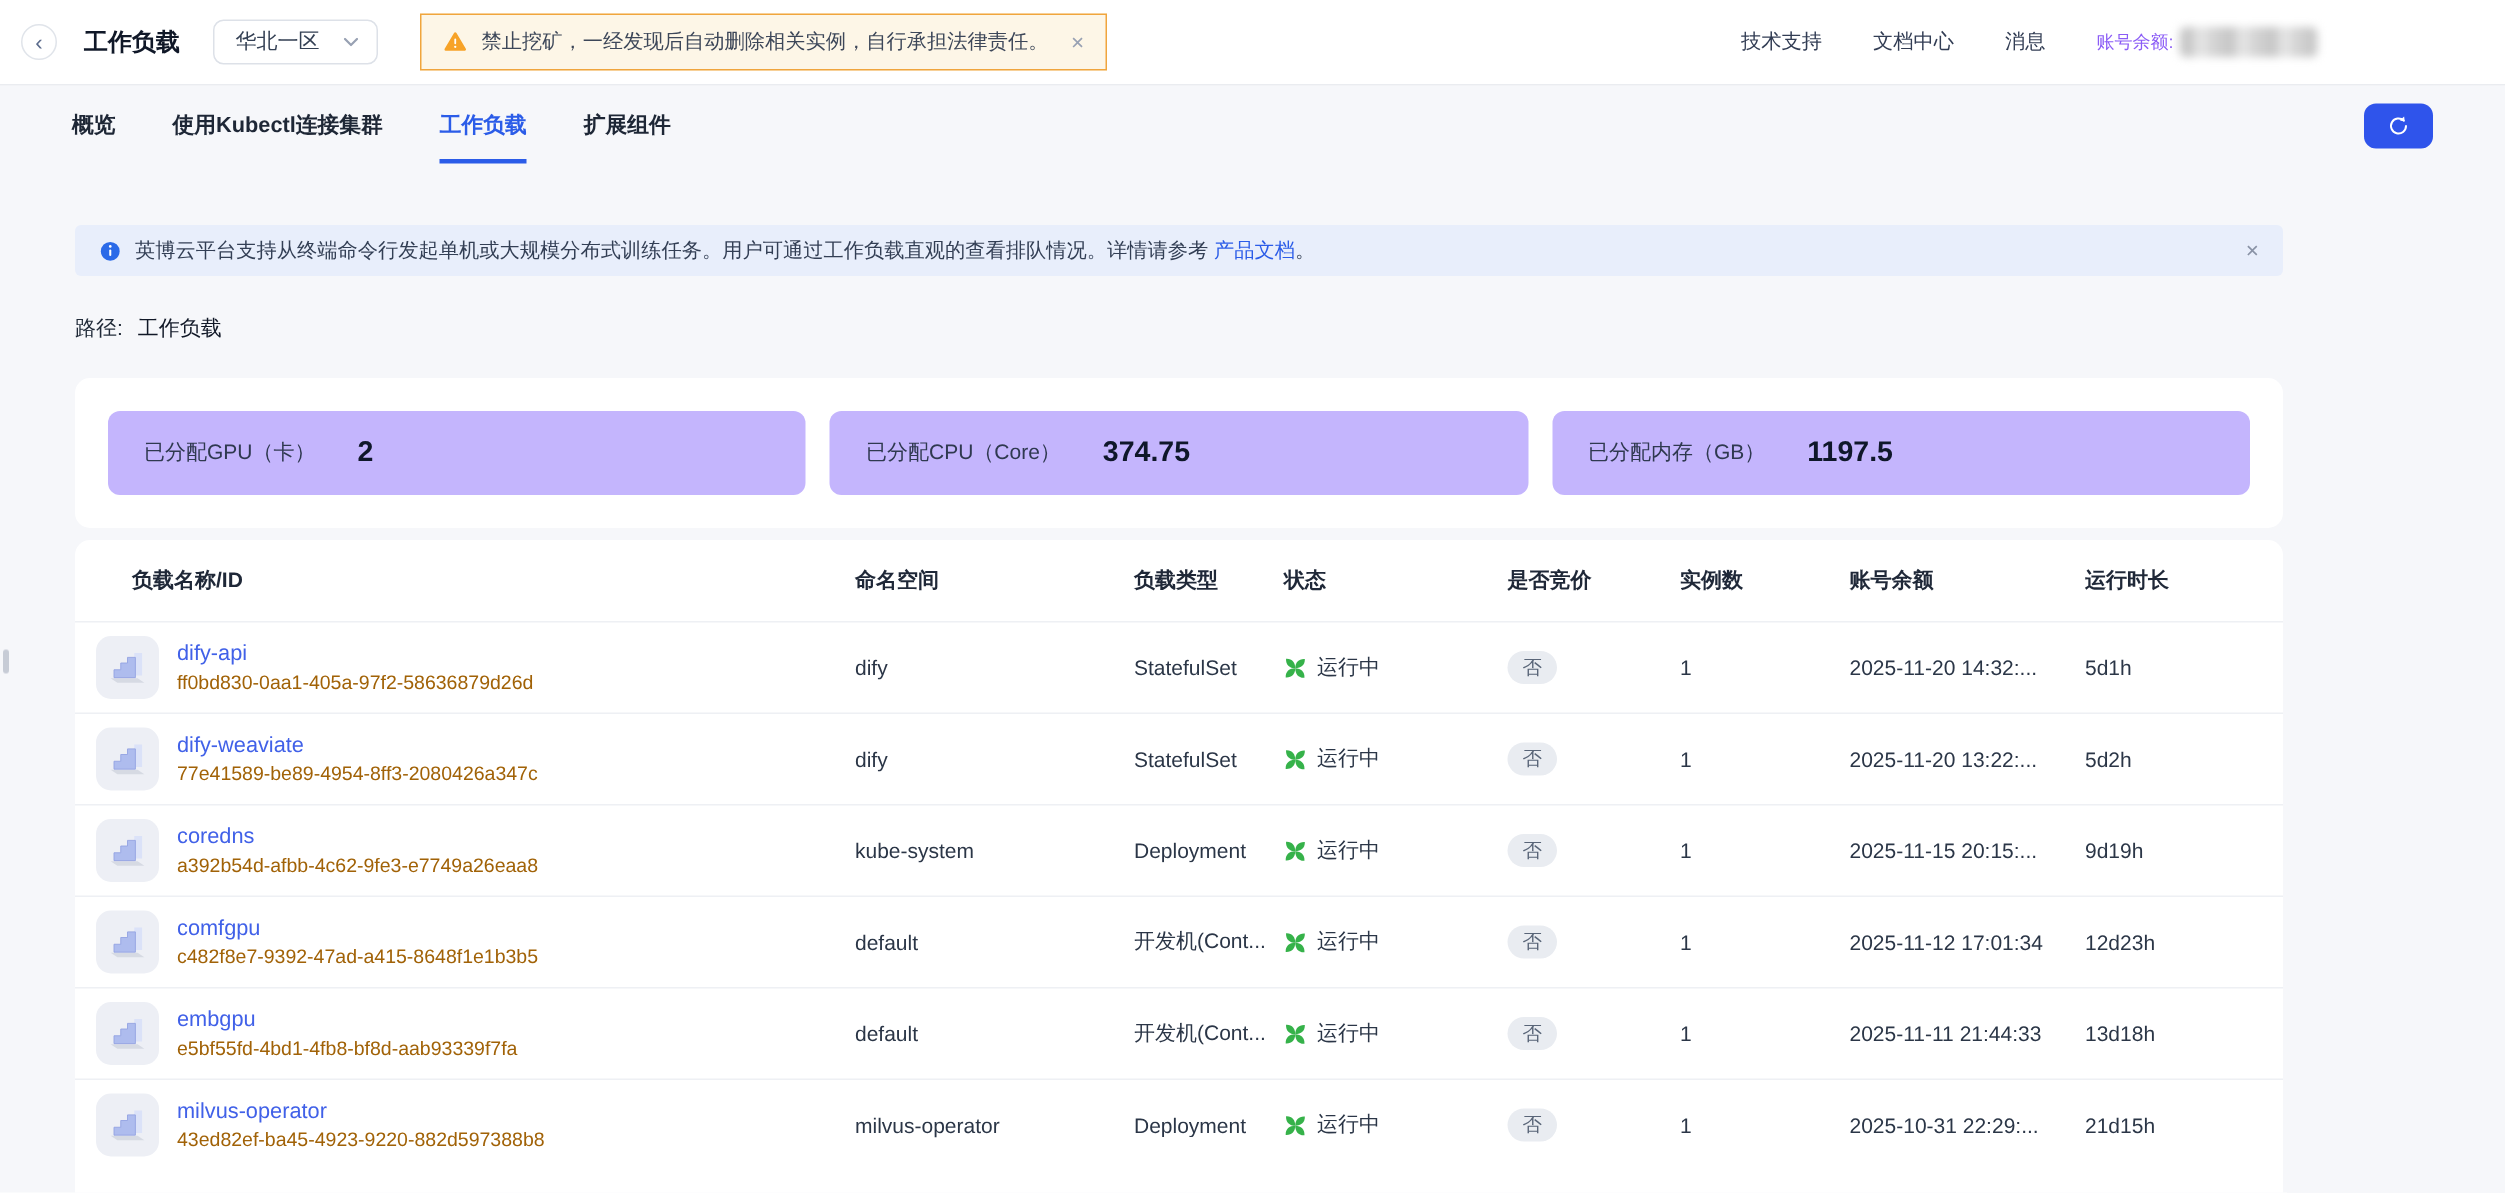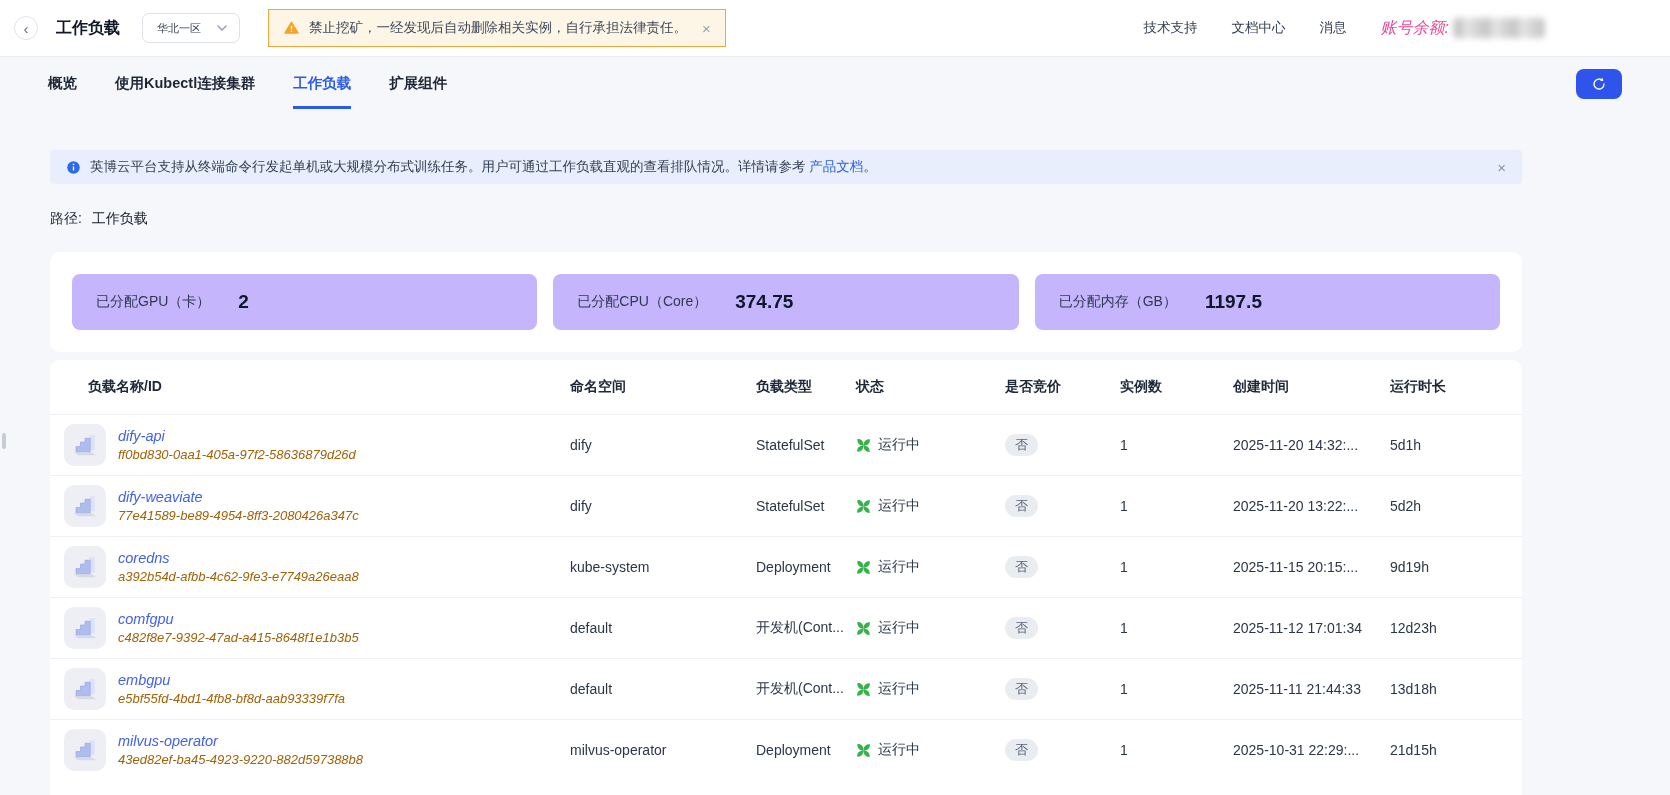--- a/index.html
+++ b/index.html
@@ -15,33 +15,33 @@
   }
   .back-btn {
     width:24px; height:24px; border-radius:50%; border:1px solid #e0e4ea;
     background:#fff; color:#5b6b8c; font-size:15px; line-height:21px;
     text-align:center; cursor:pointer; flex:none;
   }
   .page-title { font-size:16px; font-weight:700; color:#101828; margin:0 22px 0 18px; }
   .region-select {
     height:30px; min-width:94px; border:1px solid #dde1e8; border-radius:7px;
     display:flex; align-items:center; gap:16px; padding:0 12px 0 14px;
-    font-size:11px; color:#344054; background:#fff; cursor:pointer;
+    font-size:14px; color:#344054; background:#fff; cursor:pointer;
   }
   .warn-banner {
     margin-left:28px; height:38px; background:#fdf6e7; border:1px solid #f0a53d;
     border-radius:0; display:flex; align-items:center; gap:9px; padding:0 14px;
     font-size:13.5px; color:#3d4759;
   }
   .warn-close { color:#98a1b3; font-size:15px; margin-left:6px; cursor:pointer; }
   .header-spacer { flex:1; }
   .header-nav { display:flex; align-items:center; gap:34px; }
   .nav-link { font-size:13.5px; color:#323d54; cursor:pointer; white-space:nowrap; }
   .balance { display:flex; align-items:center; gap:4px; margin-left:34px; }
-  .balance-label { font-size:16px; color:#ec4899; white-space:nowrap;font-style:italic; }
+  .balance-label { font-size:12px; color:#8b5cf6; white-space:nowrap; }
   .blur-chip {
     width:92px; height:20px; border-radius:4px;
     background:repeating-linear-gradient(90deg,#c9c9c9 0 10px,#e2e2e2 10px 20px,#d3d3d3 20px 28px);
     filter:blur(3px);
   }
   
   .tabs-row { display:flex; align-items:center; padding:0 48px; height:53px; }
   .tab {
     margin-right:38px; font-size:14.5px; font-weight:700; color:#1e2736;
     padding:16px 0 13px; border-bottom:3px solid transparent; cursor:pointer;
@@ -77,21 +77,21 @@
     margin-top:8px; background:#fff; border-radius:10px 10px 0 0;
     height:471px; overflow:hidden;
   }
   .tgrid {
     display:grid; align-items:center; padding-left:14px;
     grid-template-columns:506px 186px 100px 149px 115px 113px 157px 1fr;
   }
   .thead { height:54px; font-weight:700; font-size:14px; color:#1f2838; }
   .thead .th:first-child { padding-left:24px; }
   .trow { height:61px; border-top:1px solid #eef0f4; font-size:14px; color:#2b3647; }
-  .name-cell { display:flex; align-items:center; gap:12px;font-style:italic; }
+  .name-cell { display:flex; align-items:center; gap:12px; }
   .icon-tile {
     width:42px; height:42px; border-radius:10px; background:#edeff5;
     display:flex; align-items:center; justify-content:center; flex:none;
   }
   .name-link { color:#4161e8; font-size:14.5px; text-decoration:none; cursor:pointer; display:block; margin-bottom:3px; }
   .row-id { font-size:13px; color:#a16207; }
   .status-cell { display:flex; align-items:center; gap:7px; }
   .spot-badge {
     display:inline-block; padding:2px 10px; background:#e9ecf1; border-radius:11px;
     font-size:13px; color:#596578;
@@ -183,21 +183,21 @@
     </section>
 
   <section class="table-panel">
     <div class="tgrid thead" id="table-head">
         <div class="th">负载名称/ID</div>
         <div class="th">命名空间</div>
         <div class="th">负载类型</div>
         <div class="th">状态</div>
         <div class="th">是否竞价</div>
         <div class="th">实例数</div>
-        <div class="th">创建时间</div>
+        <div class="th">账号余额</div>
         <div class="th">运行时长</div>
       </div>
     <div id="table-body">
         <div class="tgrid trow">
           <div class="name-cell">
             <div class="icon-tile">
               <svg width="30" height="30" viewBox="0 0 40 40">
     <polygon points="5,29.5 11,33.5 35,33.5 29,29.5" fill="#d6dae3"></polygon>
     <polygon points="14,27 14,18 20,18 20,12 26,12 26,7 33,7 33,27" fill="#dbe2f8"></polygon>
     <polygon points="8,29 8,22 14,22 14,16 20,16 20,11 27,11 27,29" fill="#aebcee" stroke="#93a3e2" stroke-width="0.8"></polygon>

